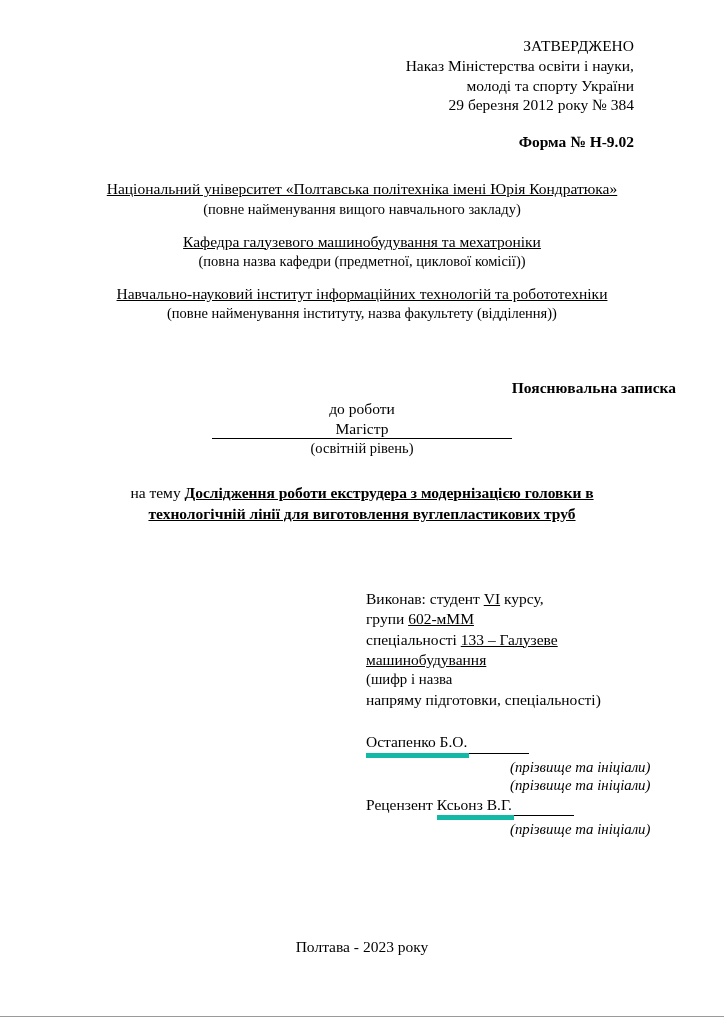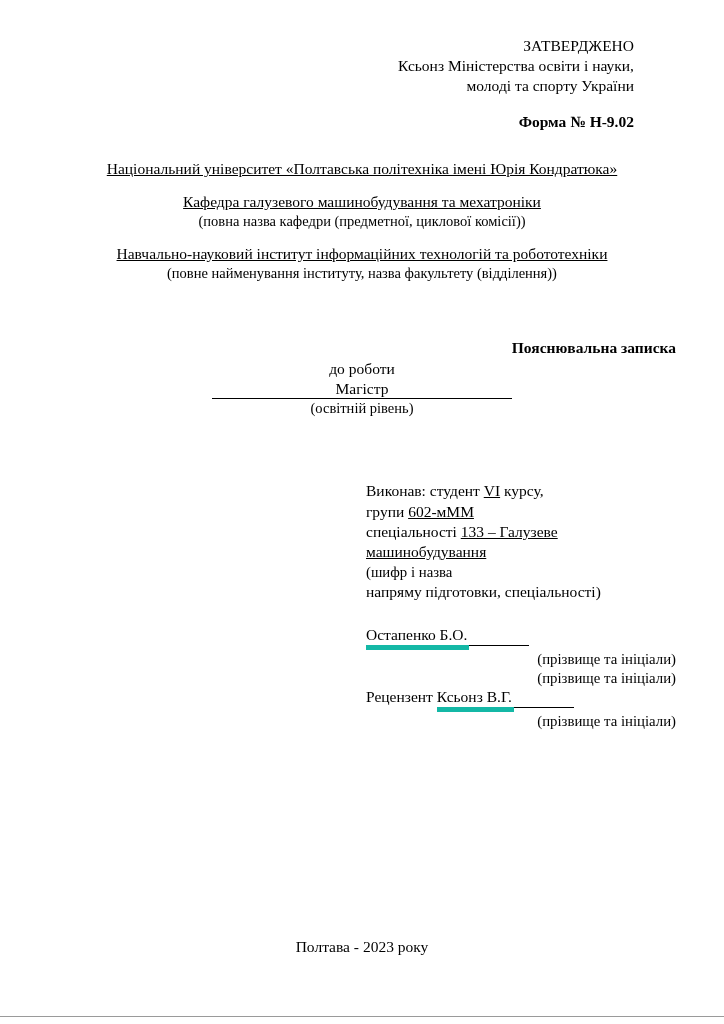--- a/index.html
+++ b/index.html
@@ -134,24 +134,25 @@
     border-bottom: 1px solid #000;
     min-width: 60px;
   }
   .name-underlined {
     border-bottom: 5px solid #14b8a6;
     display: inline-block;
     padding-right: 2px;
   }
   .paren-note {
     display: block;
-    text-align: right;
+    text-align: left;
     margin-left: 144px;
     font-size: 14.8px;
     line-height: 1.25;
+    font-style: italic;
   }
   .paren-note.ind2 { margin-left: 144px; }
 
   
   .city {
     position: absolute;
     left: 0;
     right: 0;
     top: 938px;
     text-align: center;
@@ -166,47 +167,53 @@
     background: #9a9a9a;
   }
 </style>
 </head>
 <body>
 
 <div class="page">
 
   <div class="approval">
     <div>ЗАТВЕРДЖЕНО</div>
-    <div>Ксьонз Міністерства освіти і науки,</div>
+    <div>Наказ Міністерства освіти і науки,</div>
     <div>молоді та спорту України</div>
+    <div>29 березня 2012 року № 384</div>
   </div>
 
   <div class="form-no">Форма № Н-9.02</div>
 
   <div class="inst-block">
     <div class="inst-group">
       <span class="inst-line underlined">Національний університет «Полтавська політехніка імені Юрія Кондратюка»</span>
+      <span class="sub-note">(повне найменування вищого навчального закладу)</span>
     </div>
     <div class="inst-group">
       <span class="inst-line underlined">Кафедра галузевого машинобудування та мехатроніки</span>
       <span class="sub-note">(повна назва кафедри (предметної,  циклової комісії))</span>
     </div>
     <div class="inst-group">
       <span class="inst-line underlined">Навчально-науковий інститут інформаційних технологій та робототехніки</span>
       <span class="sub-note">(повне найменування інституту, назва факультету (відділення))</span>
     </div>
   </div>
 
   <div class="doc-title">Пояснювальна записка</div>
   <div class="doc-subtitle">до роботи</div>
   <div class="degree-row">
     <span class="degree-underline">Магістр</span>
   </div>
   <div class="degree-note">(освітній рівень)</div>
 
+  <div class="theme-wrap">
+    <span class="theme-prefix">на тему </span><span class="theme-text">Дослідження роботи екструдера з модернізацією головки в</span><br>
+    <span class="theme-text">технологічній лінії для виготовлення вуглепластикових труб</span>
+  </div>
 
   <div class="author-block">
     <div>
       <span>Виконав: студент </span><span class="u">VI</span><span> курсу,</span>
     </div>
     <div>
       <span>групи </span><span class="u">602-мММ</span>
     </div>
     <div>
       <span>спеціальності </span><span class="u">133 – Галузеве машинобудування</span>

